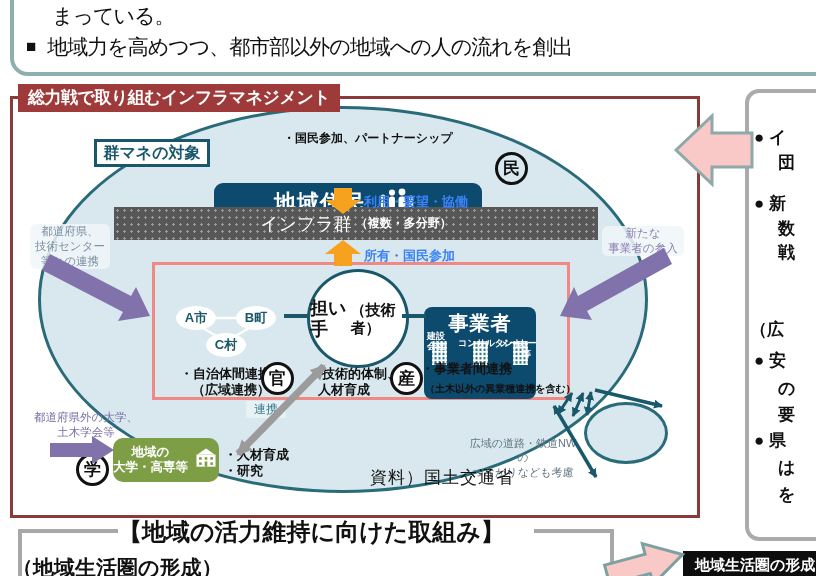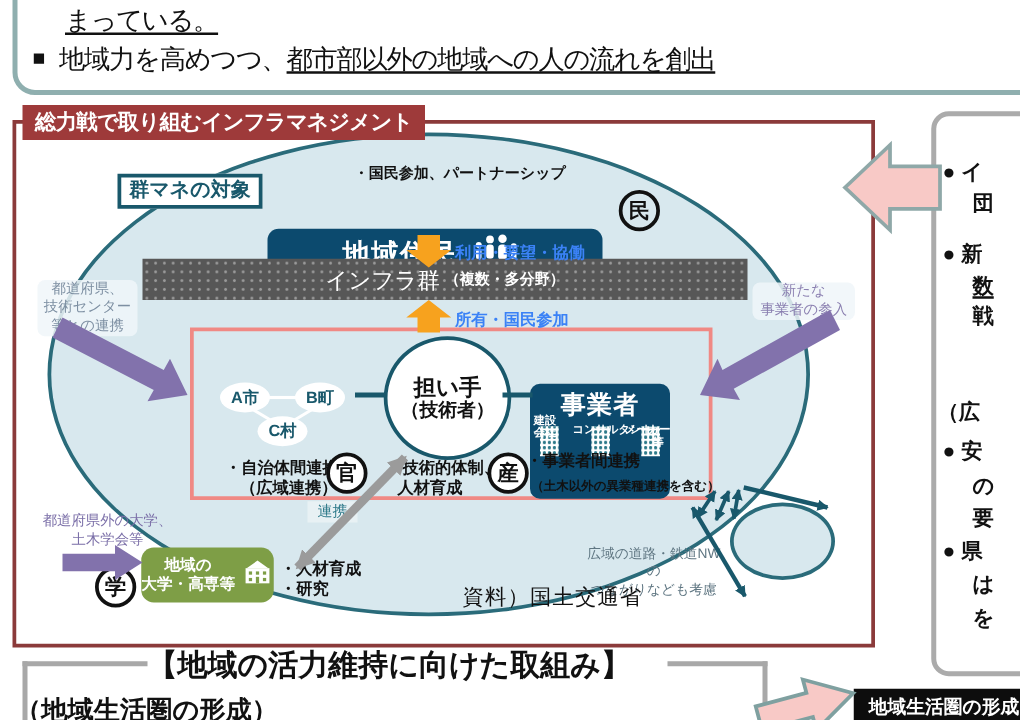--- a/index.html
+++ b/index.html
@@ -1,20 +1,20 @@
 <!DOCTYPE html>
 <html><head>
 <meta charset="utf-8">
 <style>
   html,body{margin:0;padding:0;background:#fff;}
   #stage{position:relative;width:816px;height:576px;overflow:hidden;background:#fff;
          font-family:"Liberation Sans","DejaVu Sans",sans-serif;color:#111;}
   .abs{position:absolute;}
   .b{font-weight:700;}
-  .u{text-decoration:underline;text-underline-offset:3px;text-decoration-thickness:2px;}
+  .u{text-underline-offset:3px;text-decoration-thickness:2px;}
   
   #topnote-box{left:10px;top:-72px;width:846px;height:140px;border:4px solid #8FAFAF;border-radius:18px;background:#fff;}
   .topline{font-size:21px;letter-spacing:-1px;white-space:nowrap;}
   
   #diagram-frame{left:10px;top:96px;width:684px;height:416px;border:3px solid #8B3A3A;background:#fff;}
   #diagram-title{left:18px;top:84px;background:#9E3A3A;color:#fff;font-size:17px;font-weight:700;
                  padding:2px 10px 3px;letter-spacing:-0.5px;z-index:4;white-space:nowrap;}
   #big-ellipse{left:38px;top:106px;width:604px;height:381px;border-radius:50%;
                background:#D8E8EE;border:3px solid #2A6B7A;z-index:1;}
   #small-ellipse{left:584px;top:402px;width:78px;height:56px;border-radius:50%;
@@ -32,21 +32,21 @@
               display:flex;align-items:center;justify-content:center;gap:4px;color:#fff;z-index:2;}
   #infra-label{font-size:18px;font-weight:400;}
   #infra-sub{font-size:12px;font-weight:700;}
   #inner-box{left:152px;top:262px;width:412px;height:132px;border:3px solid #F08984;z-index:2;}
   #muni-box{left:164px;top:271px;width:120px;height:92px;border-radius:14px;}
   #ops-box{left:424px;top:271px;width:112px;height:92px;border-radius:8px;}
   .boxtitle{text-align:center;font-size:20px;font-weight:700;padding-top:3px;letter-spacing:1px;}
   .node{position:absolute;background:#fff;color:#19586B;font-size:13px;font-weight:700;
         border-radius:50%;text-align:center;z-index:3;}
   #bearer-circle{left:307px;top:269px;width:96px;height:93px;border-radius:50%;background:#fff;
-                 border:3px solid #19586B;z-index:2;display:flex;flex-direction:column;
+                 border:3px solid #19586B;z-index:2;display:flex;flex-direction:row;
                  align-items:center;justify-content:center;line-height:1.15;}
   #bearer-l1{font-size:18px;font-weight:700;}
   #bearer-l2{font-size:15px;font-weight:700;}
   .note{font-size:13px;font-weight:700;color:#111;z-index:3;white-space:nowrap;}
   .smallnote{font-size:10px;font-weight:700;color:#111;z-index:3;white-space:nowrap;}
   .ghostlabel{z-index:3;text-align:center;line-height:1.3;border-radius:6px;}
   #left-arrow-label{left:30px;top:224px;width:80px;color:#7D8FA2;font-size:11.5px;background:rgba(240,246,249,.85);}
   #right-arrow-label{left:602px;top:226px;width:82px;color:#8A7FB0;font-size:11.5px;background:rgba(240,246,249,.85);}
   #acad-ext-label{left:22px;top:410px;width:128px;color:#7B6FA8;font-size:11.5px;}
   #link-label{left:246px;top:401px;color:#2E7A8A;font-size:12px;background:#E8F1F4;padding:0 8px;z-index:4;}

